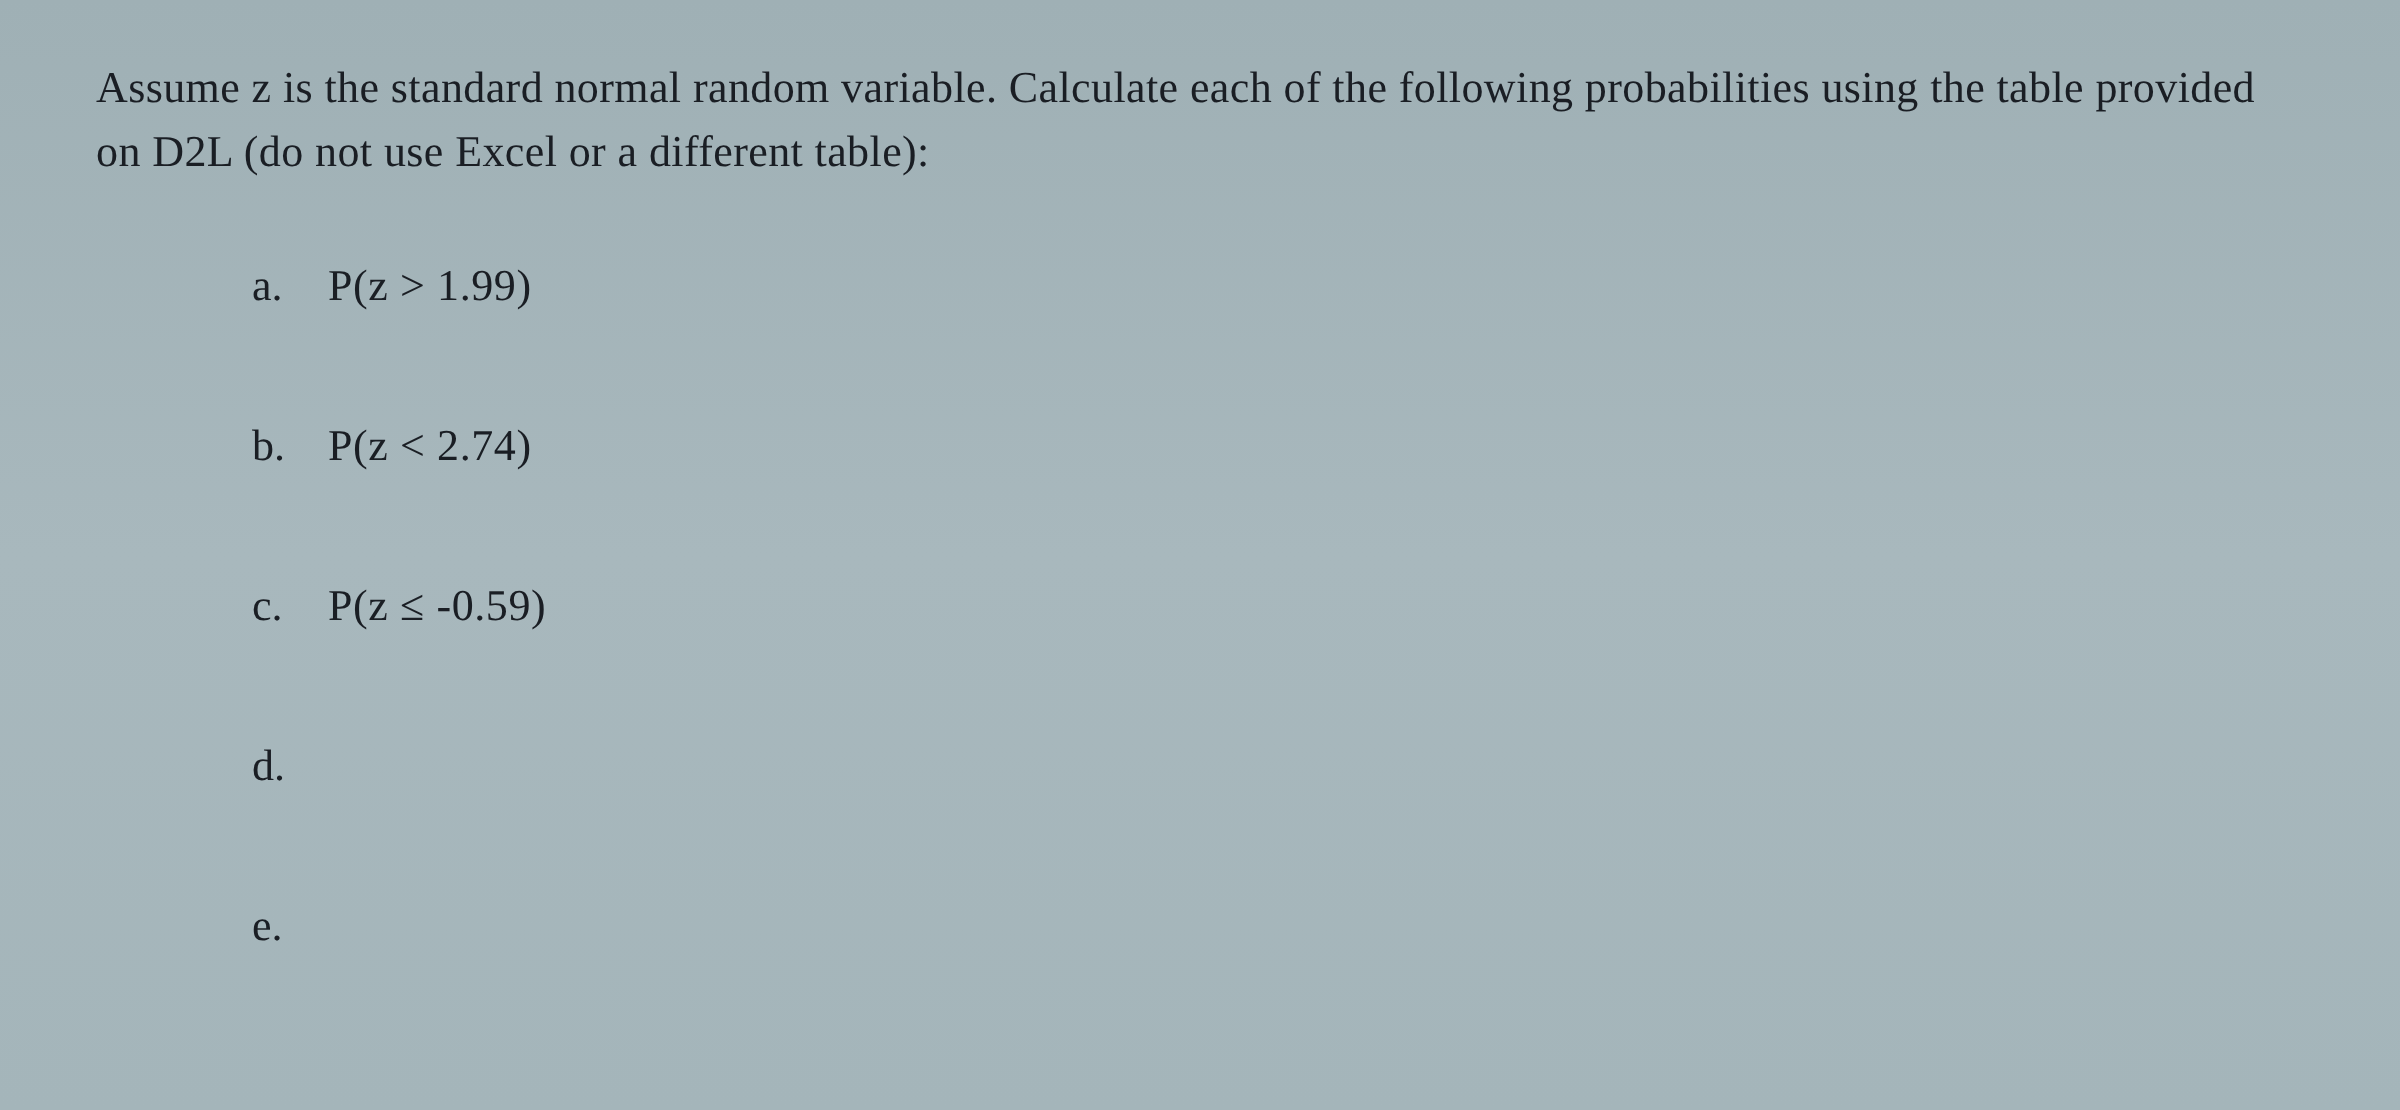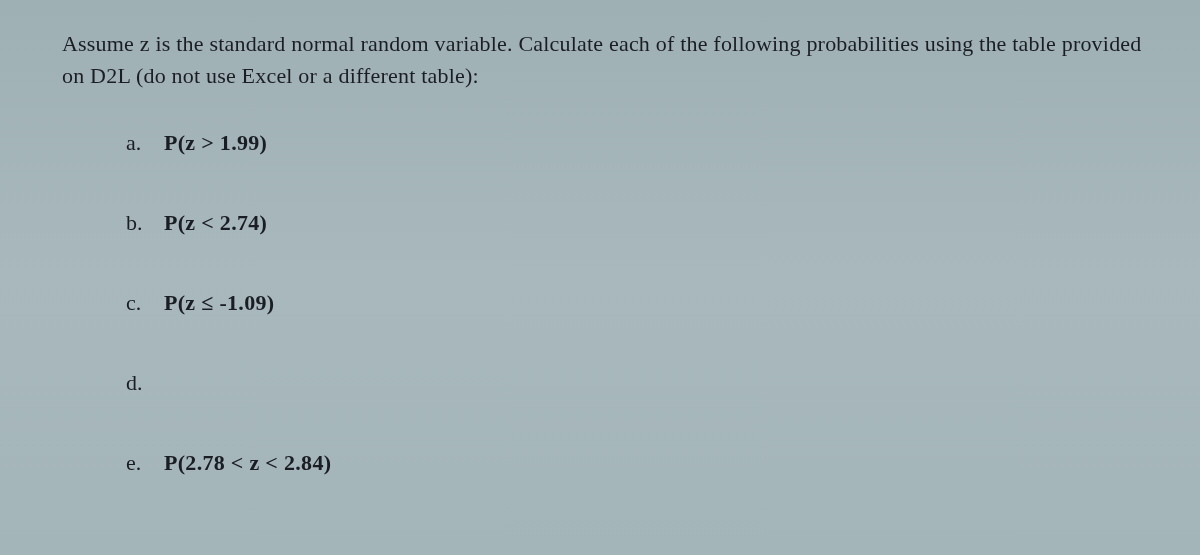--- a/index.html
+++ b/index.html
@@ -19,64 +19,61 @@
       overflow: hidden;
     }
     .page-content {
       width: 100%;
     }
     .intro-text {
       font-size: 22px;
       line-height: 1.45;
       margin-bottom: 38px;
       letter-spacing: 0.2px;
-      margin-left: 14px;
     }
     .questions {
       padding-left: 78px;
     }
     .question-item {
       margin-bottom: 54px;
       font-size: 22px;
       display: flex;
       align-items: baseline;
     }
     .question-item:last-child {
       margin-bottom: 0;
     }
     .question-label {
       display: inline-block;
       width: 38px;
       flex-shrink: 0;
     }
     .question-expr {
       letter-spacing: 0.3px;
-      font-weight: bold;
     }
   </style>
 </head>
 <body>
 
 <div class="page-content">
   <p class="intro-text">Assume z is the standard normal random variable. Calculate each of the following probabilities using the table provided on D2L (do not use Excel or a different table):</p>
 
   <div class="questions">
     <div class="question-item">
       <span class="question-label">a.</span>
       <span class="question-expr">P(z &gt; 1.99)</span>
     </div>
     <div class="question-item">
       <span class="question-label">b.</span>
       <span class="question-expr">P(z &lt; 2.74)</span>
     </div>
     <div class="question-item">
       <span class="question-label">c.</span>
-      <span class="question-expr">P(z ≤  -1.09)</span>
+      <span class="question-expr">P(z ≤  -0.59)</span>
     </div>
     <div class="question-item">
       <span class="question-label">d.</span>
     </div>
     <div class="question-item">
       <span class="question-label">e.</span>
-      <span class="question-expr">P(2.78 &lt; z &lt; 2.84)</span>
     </div>
   </div>
 </div>
 
 </body></html>

